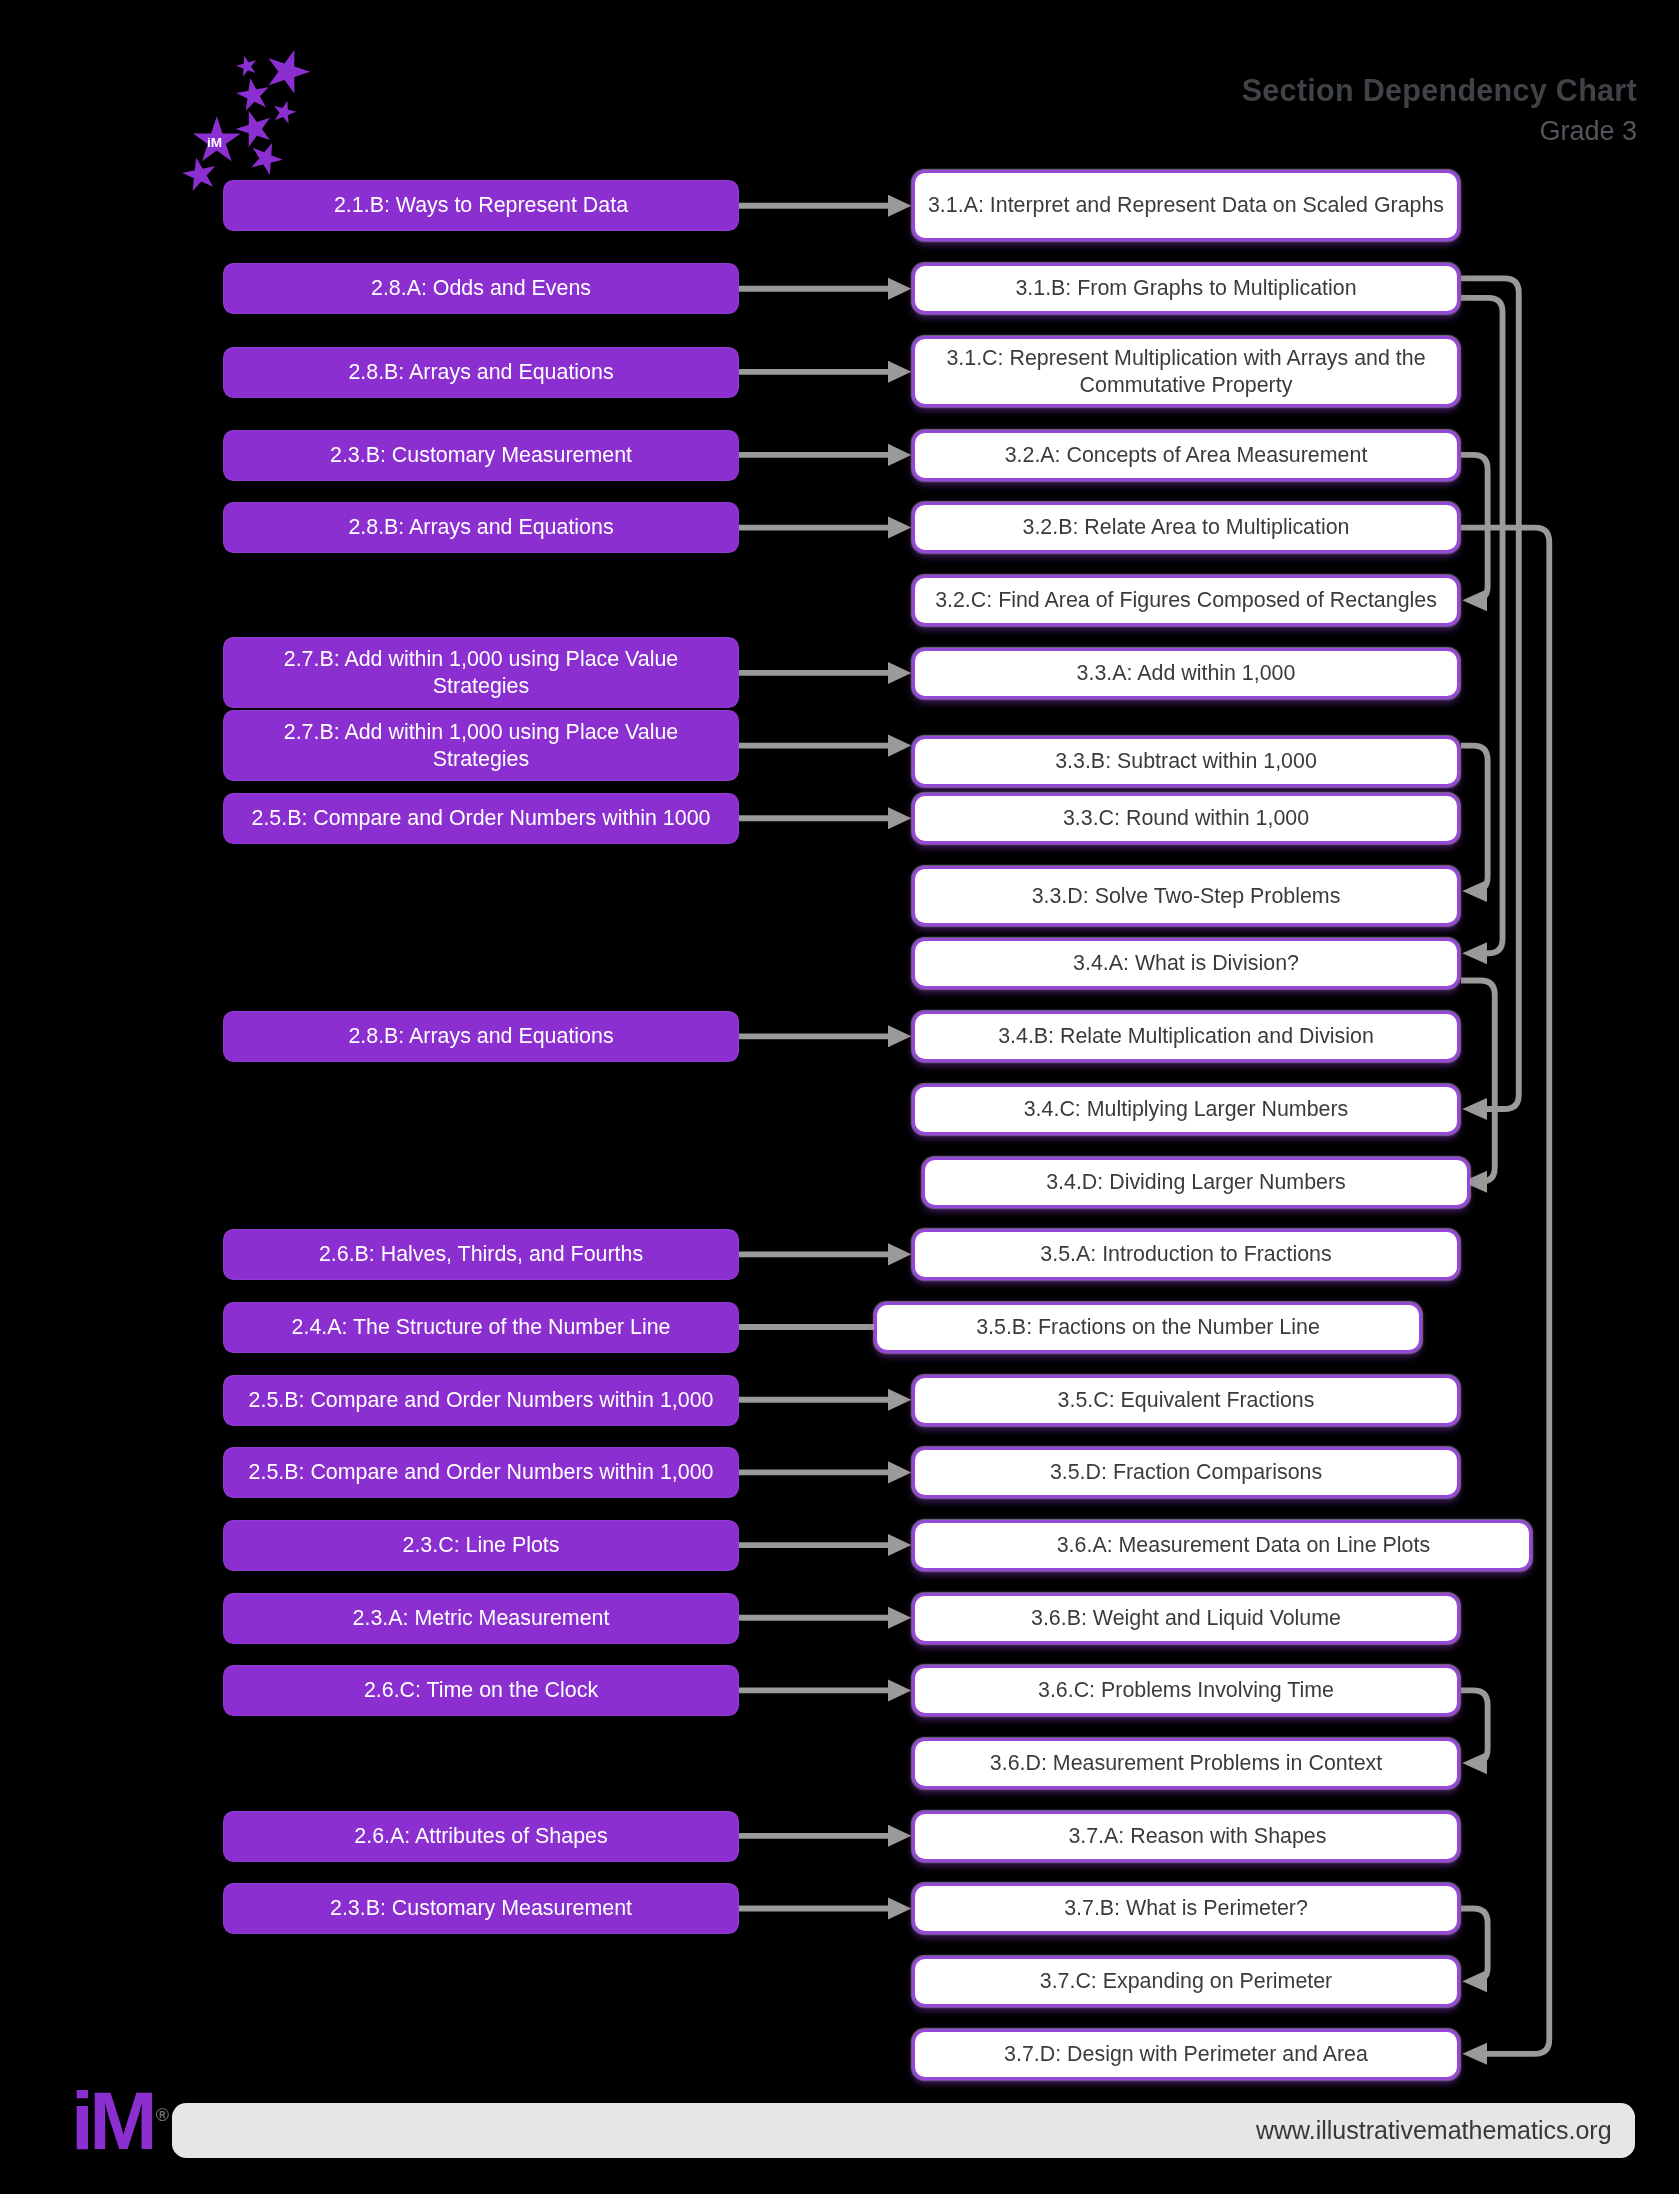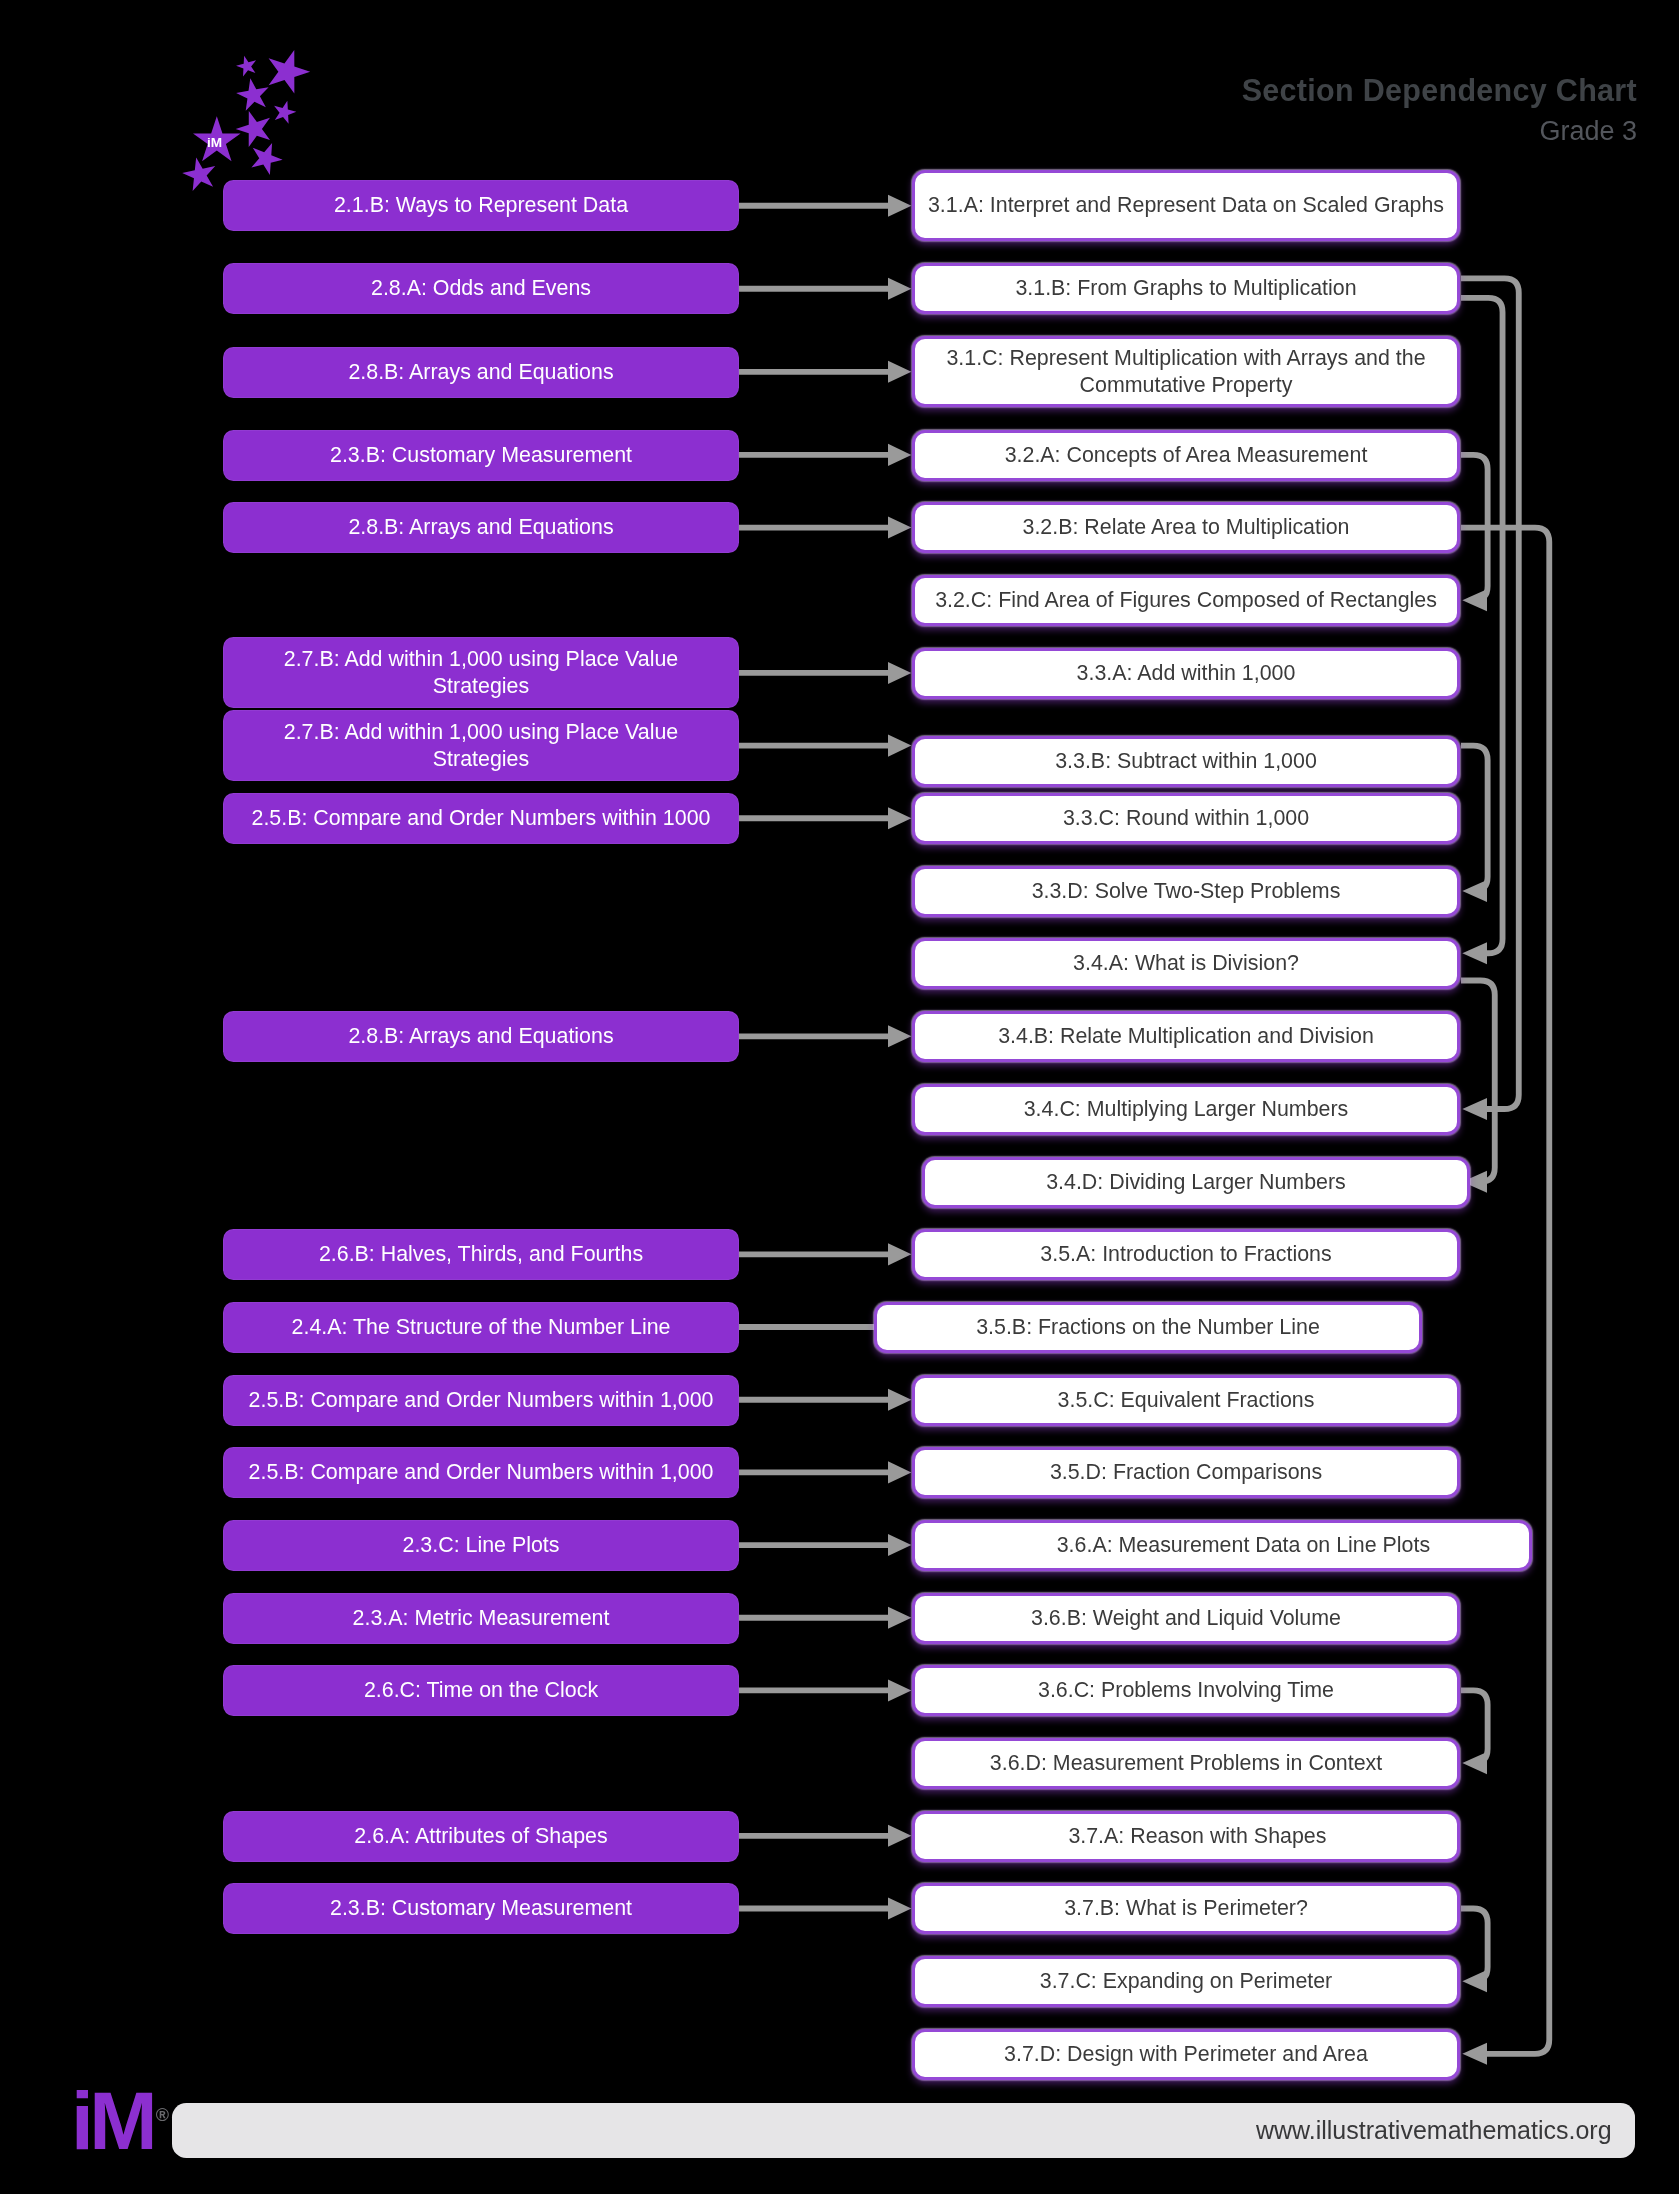--- a/index.html
+++ b/index.html
@@ -141,21 +141,21 @@
       </div>
       <div class="box right-box" style="left: 912px; top: 648px; width: 548px; height: 51px;">
         <span>3.3.A: Add within 1,000</span>
       </div>
       <div class="box right-box" style="left: 912px; top: 720px; width: 548px; height: 51px; margin-top: 16px;">
         <span>3.3.B: Subtract within 1,000</span>
       </div>
       <div class="box right-box" style="left: 912px; top: 793px; width: 548px; height: 51px;">
         <span>3.3.C: Round within 1,000</span>
       </div>
-      <div class="box right-box" style="left: 912px; top: 866px; width: 548px; height: 51px;">
+      <div class="box right-box" style="left: 912px; top: 866px; width: 548px; height: 60px;">
         <span>3.3.D: Solve Two-Step Problems</span>
       </div>
       <div class="box right-box" style="left: 912px; top: 938px; width: 548px; height: 51px;">
         <span>3.4.A: What is Division?</span>
       </div>
       <div class="box right-box" style="left: 912px; top: 1011px; width: 548px; height: 51px;">
         <span>3.4.B: Relate Multiplication and Division</span>
       </div>
       <div class="box right-box" style="left: 912px; top: 1084px; width: 548px; height: 51px;">
         <span>3.4.C: Multiplying Larger Numbers</span>

